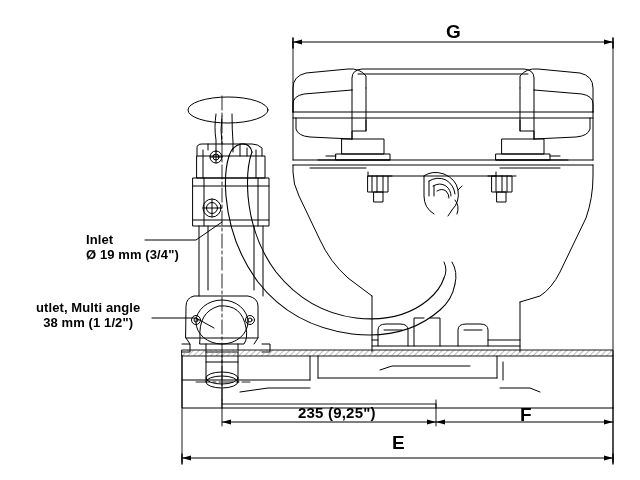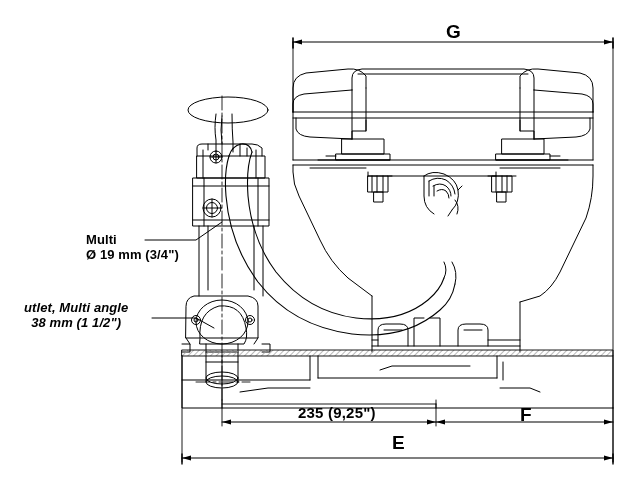--- a/index.html
+++ b/index.html
@@ -303,22 +303,22 @@
 
   <div class="lbl dim-letter" style="left:446px; top:21px;">G</div>
 
   <div class="lbl dim-value" style="left:298px; top:404px;">235  (9,25")</div>
 
   <div class="lbl dim-letter" style="left:520px; top:404px;">F</div>
 
   <div class="lbl dim-letter" style="left:392px; top:432px;">E</div>
 
   <div class="lbl callout" style="left:86px; top:232px;">
-    <span>Multi</span>
+    <span>Inlet</span>
     <span class="l2">Ø 19 mm (3/4")</span>
   </div>
 
-  <div class="lbl callout" style="left:24px; top:300px;font-style:italic;">
+  <div class="lbl callout" style="left:36px; top:300px;">
     <span>utlet, Multi angle</span>
     <span class="l2" style="text-align:center;">38 mm (1 1/2")</span>
   </div>
 
 </div>
 
 </body></html>

